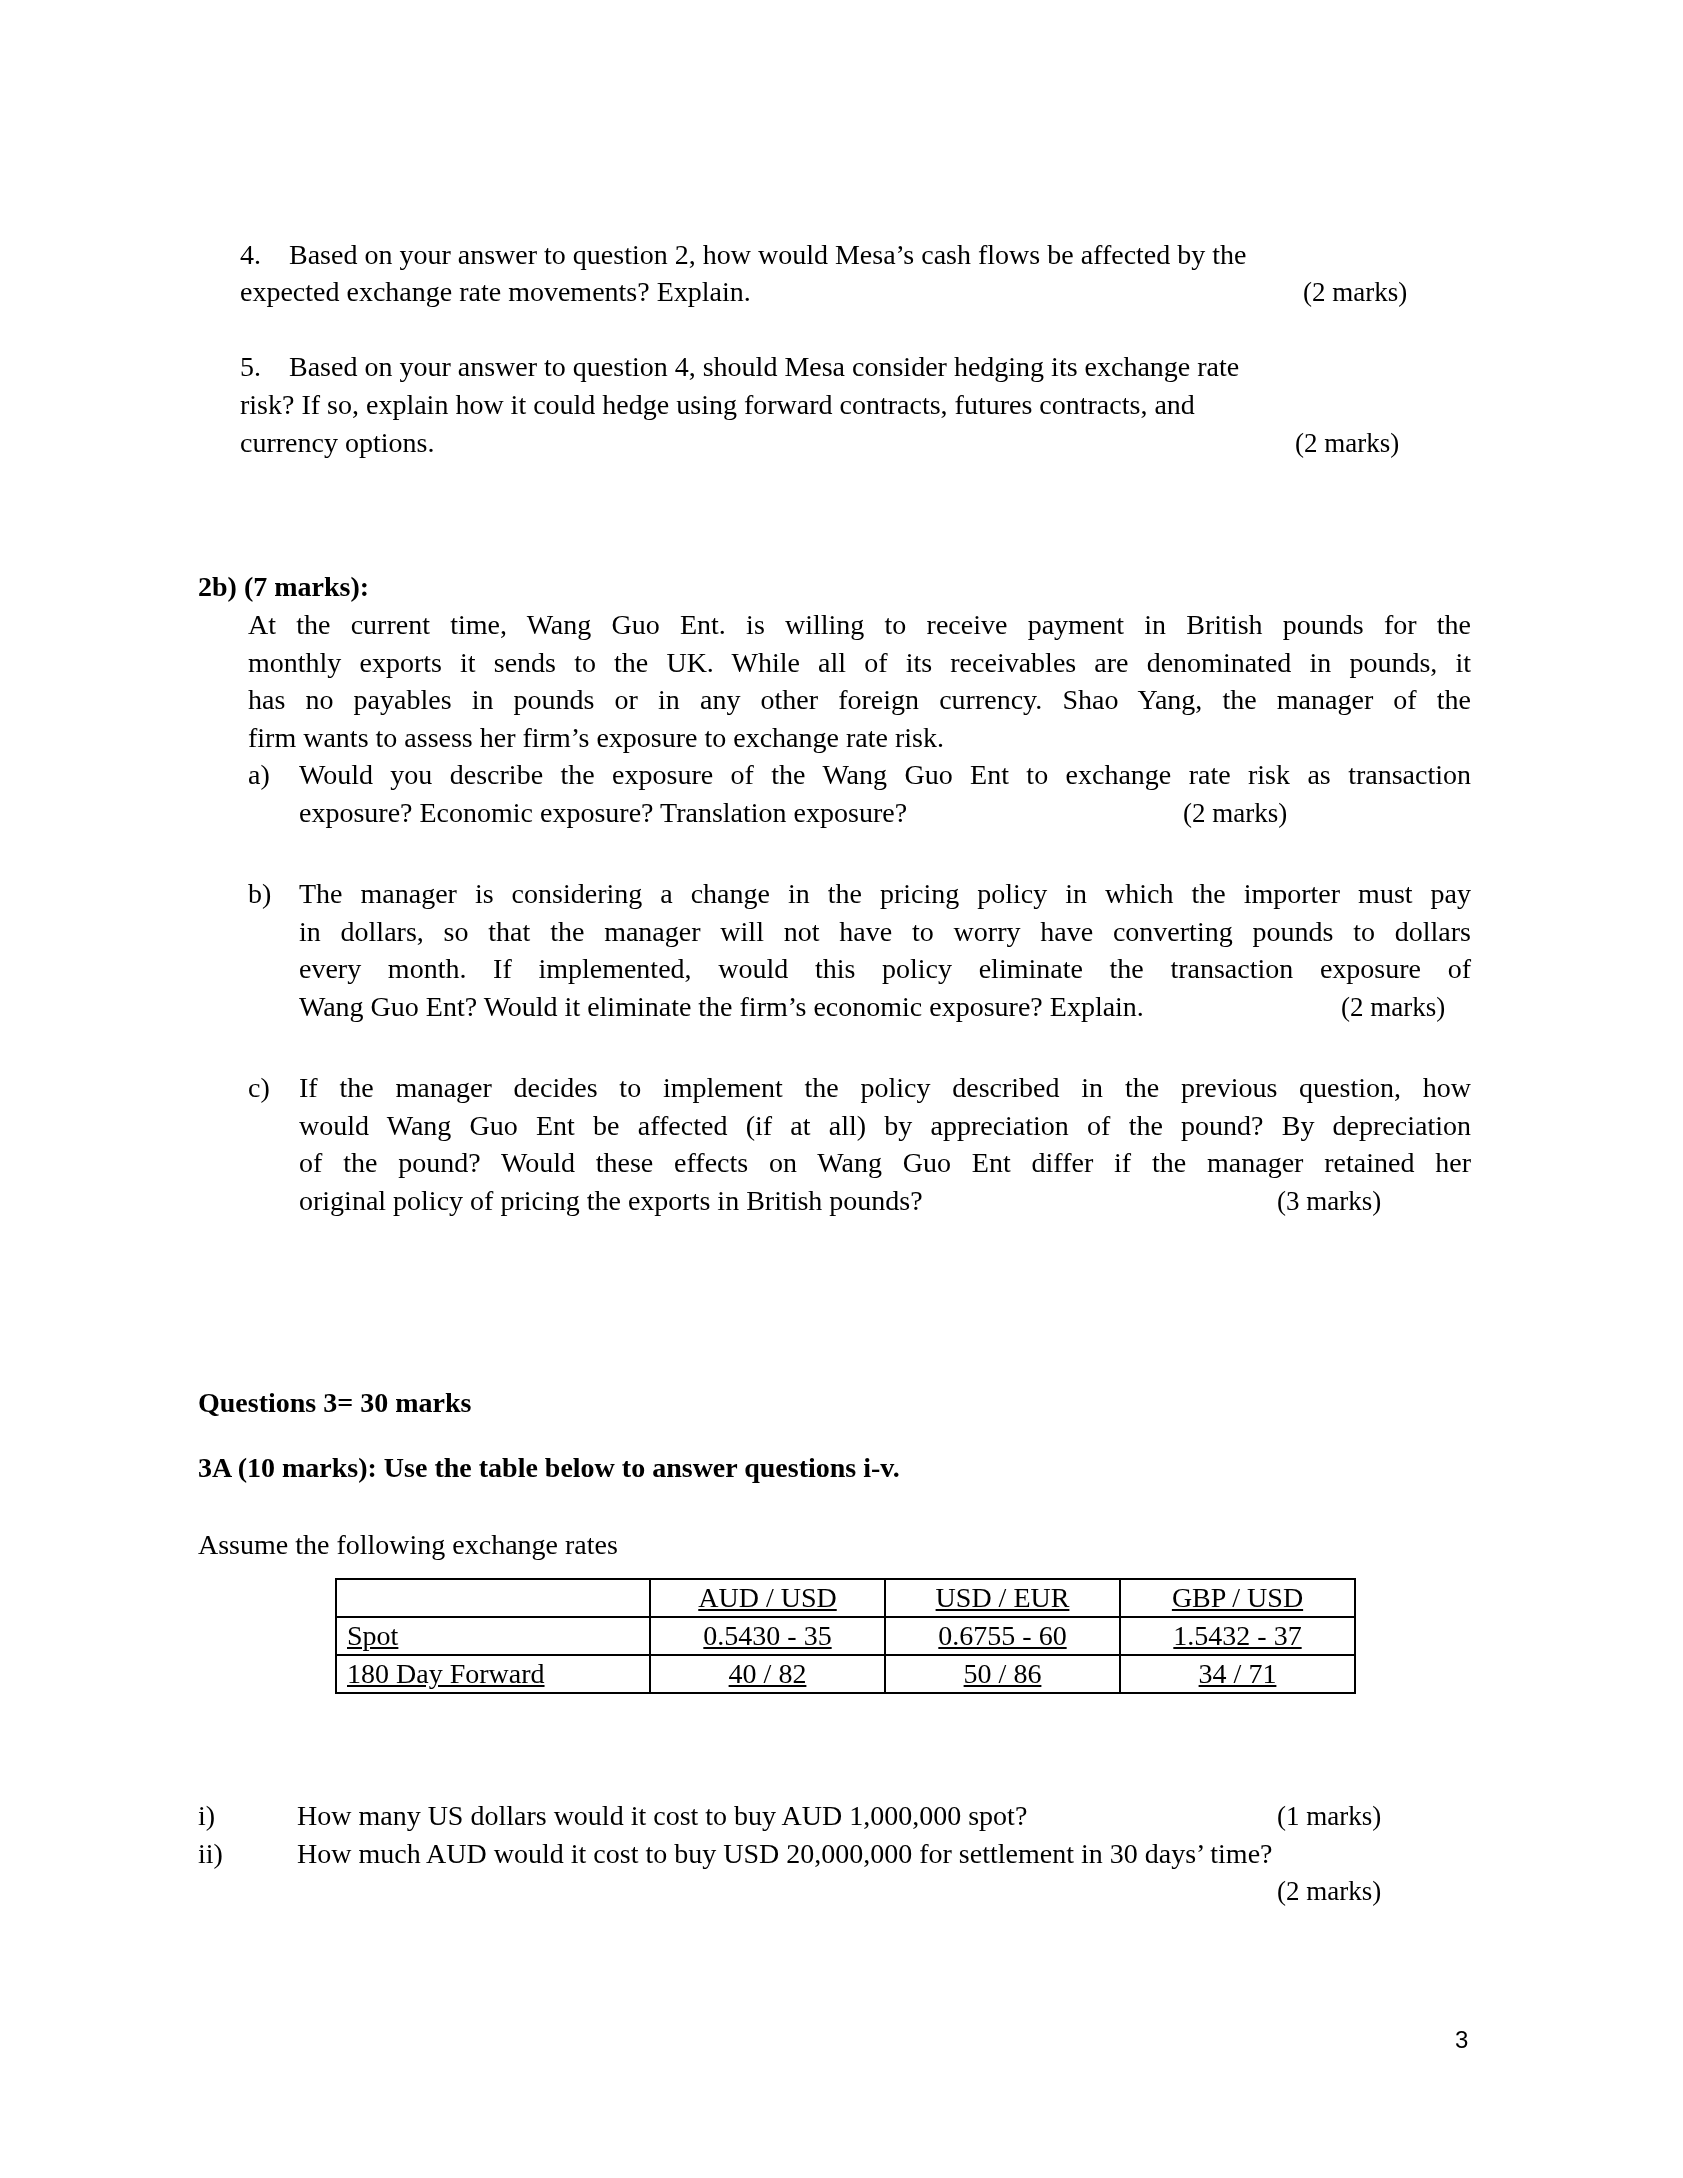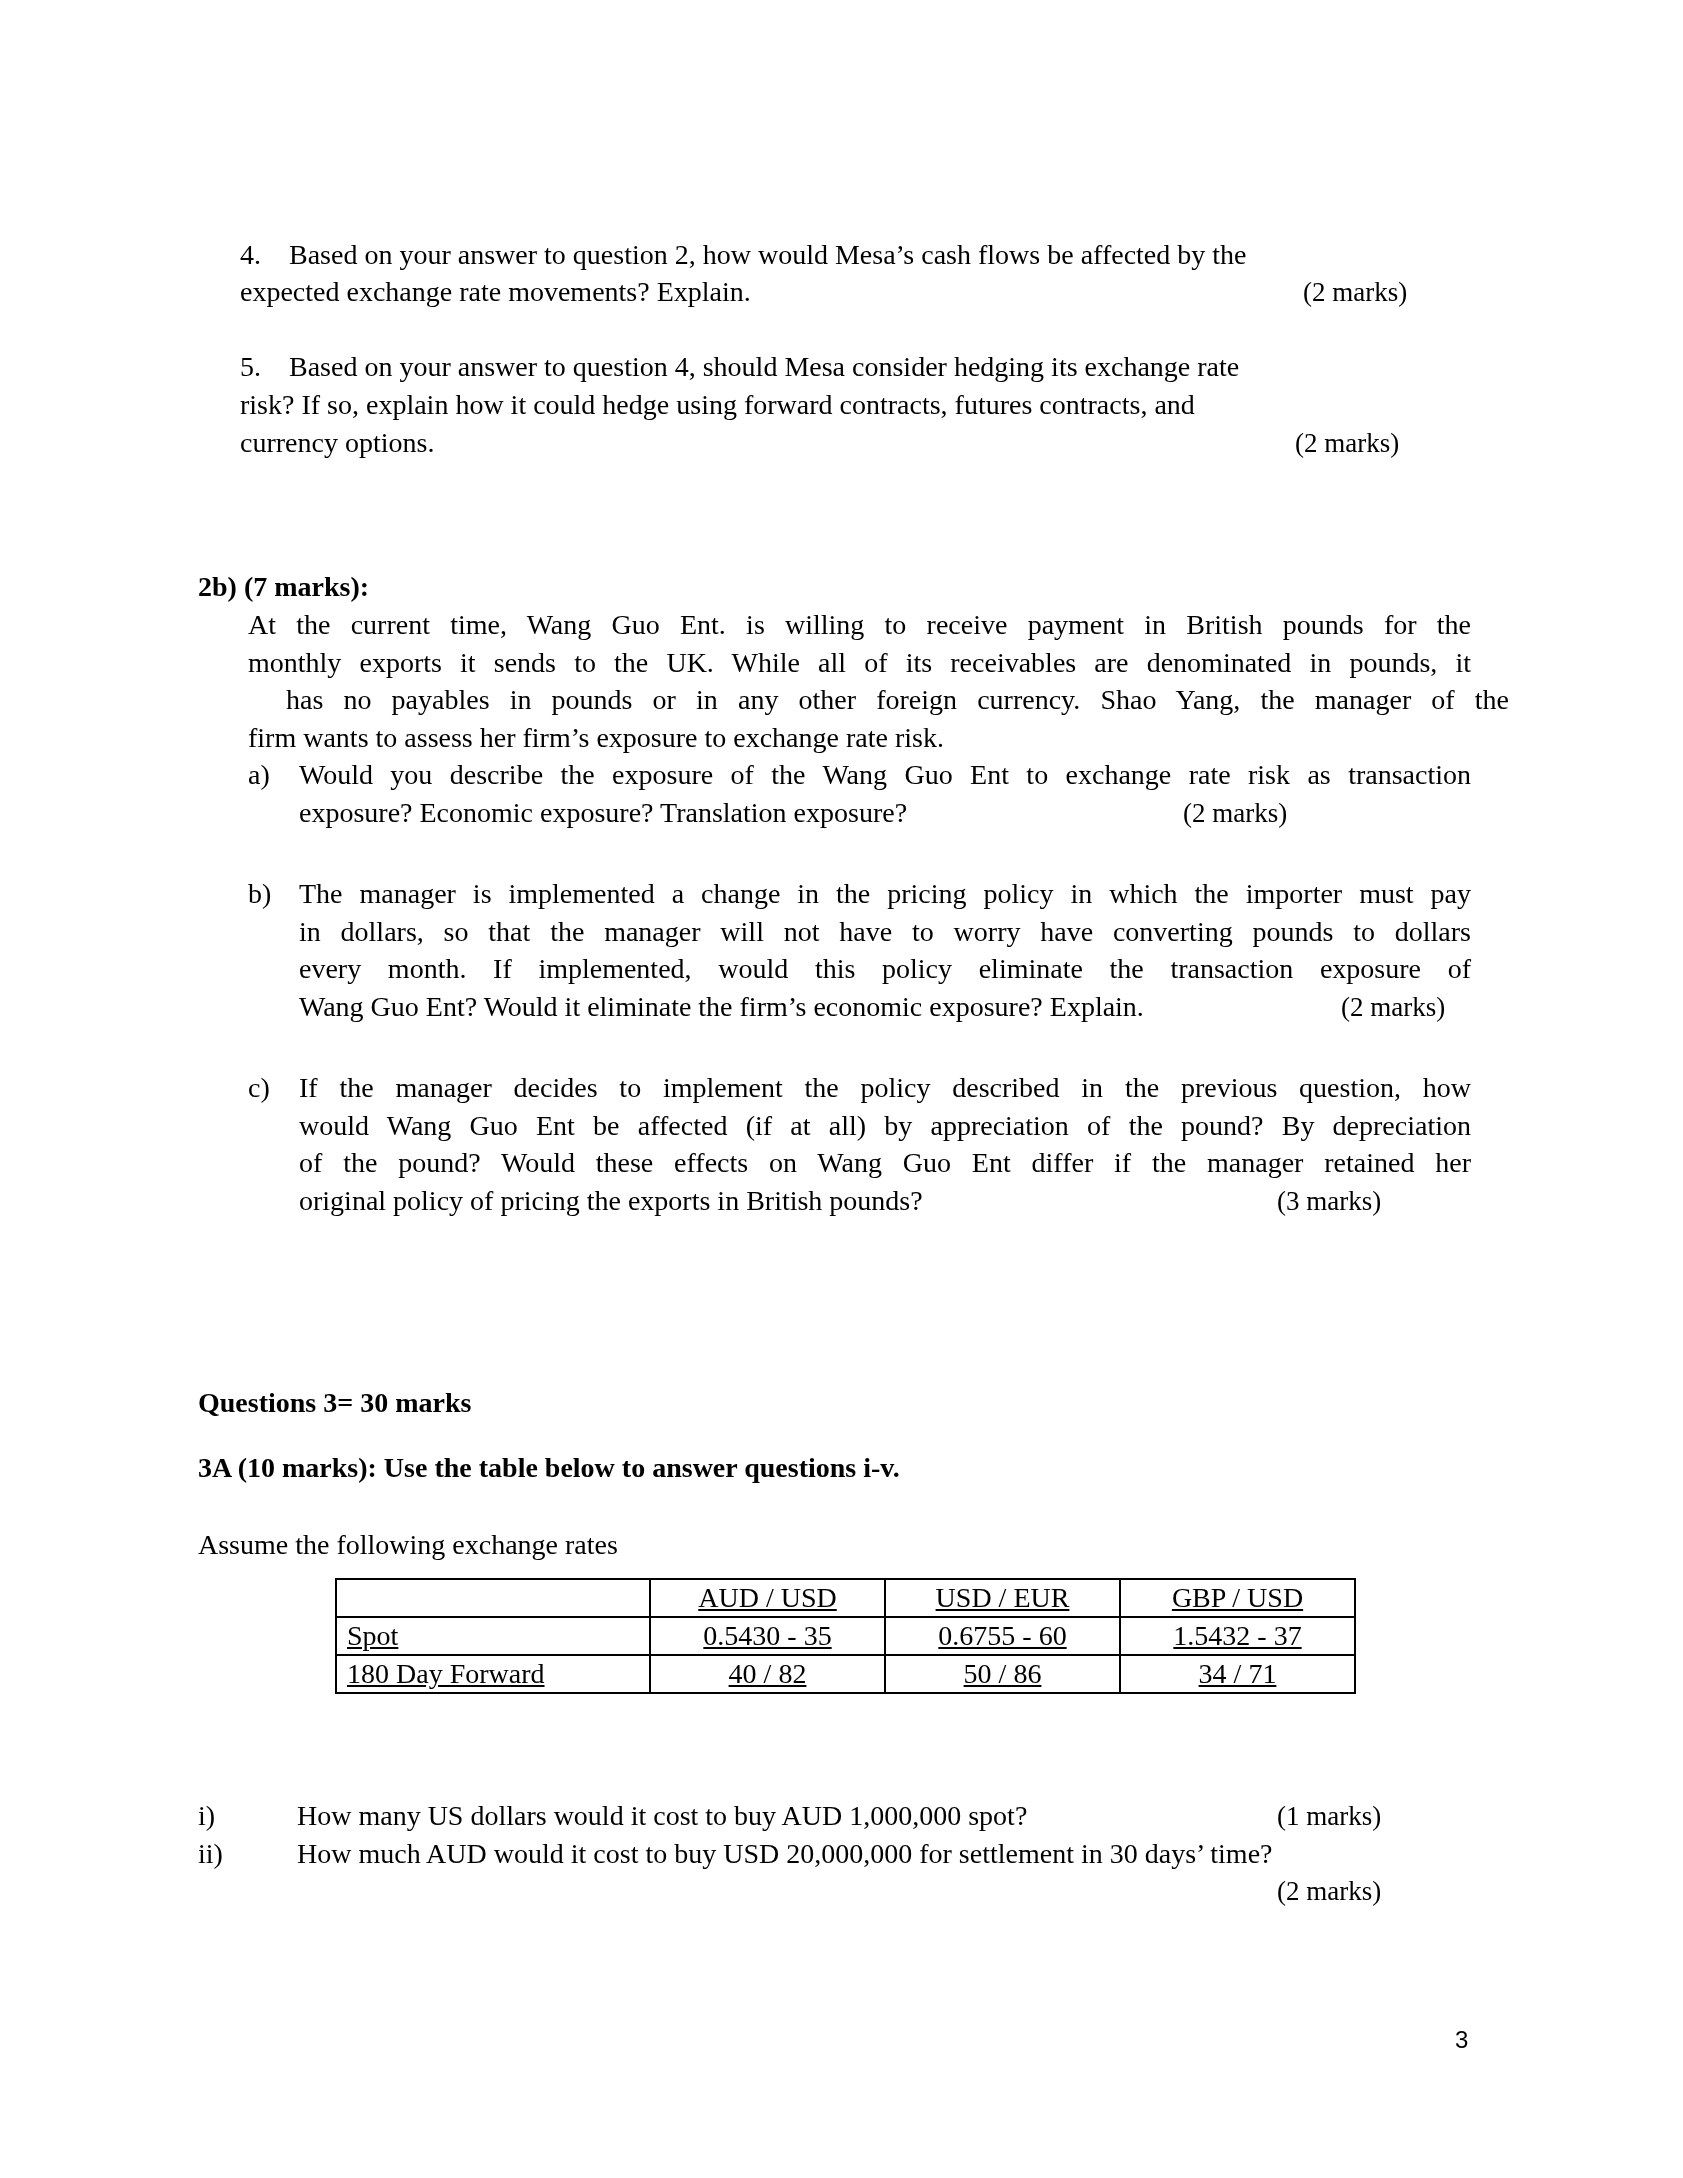--- a/index.html
+++ b/index.html
@@ -32,33 +32,33 @@
   <span class="ln" style="left:240px; top:386px;">risk?  If so, explain how it could hedge using forward contracts, futures contracts, and</span>
   <span class="ln" style="left:240px; top:424px;">currency options.</span>
   <span class="marks" style="left:1295px; top:424px;">(2 marks)</span>
 </div>
 
 <div>
   <span class="ln b" style="left:198px; top:568px;">2b)  (7 marks):</span>
 
   <div class="ln just" style="left:248px; top:606px; width:1223px;">At the current time, Wang Guo Ent. is willing to receive payment in British pounds for the</div>
   <div class="ln just" style="left:248px; top:644px; width:1223px;">monthly exports it sends to the UK. While all of its receivables are denominated in pounds, it</div>
-  <div class="ln just" style="left:248px; top:681px; width:1223px;margin-left:38px;">has no payables in pounds or in any other foreign currency. Shao Yang, the manager of the</div>
+  <div class="ln just" style="left:248px; top:681px; width:1223px;">has no payables in pounds or in any other foreign currency. Shao Yang, the manager of the</div>
   <span class="ln" style="left:248px; top:719px;">firm wants to assess her firm’s exposure to exchange rate risk.</span>
 
   <div>
     <span class="ln" style="left:248px; top:756px;">a)</span>
     <div class="ln just" style="left:299px; top:756px; width:1172px;">Would you describe the exposure of the Wang Guo Ent to exchange rate risk as transaction</div>
     <span class="ln" style="left:299px; top:794px;">exposure?  Economic exposure?  Translation exposure?</span>
     <span class="marks" style="left:1183px; top:794px;">(2 marks)</span>
   </div>
 
   <div>
     <span class="ln" style="left:248px; top:875px;">b)</span>
-    <div class="ln just" style="left:299px; top:875px; width:1172px;">The manager is implemented a change in the pricing policy in which the importer must pay</div>
+    <div class="ln just" style="left:299px; top:875px; width:1172px;">The manager is considering a change in the pricing policy in which the importer must pay</div>
     <div class="ln just" style="left:299px; top:913px; width:1172px;">in dollars, so that the manager will not have to worry have converting pounds to dollars</div>
     <div class="ln just" style="left:299px; top:950px; width:1172px;">every month.  If implemented, would this policy eliminate the transaction exposure of</div>
     <span class="ln" style="left:299px; top:988px;">Wang Guo Ent?  Would it eliminate the firm’s economic exposure?  Explain.</span>
     <span class="marks" style="left:1341px; top:988px;">(2 marks)</span>
   </div>
 
   <div>
     <span class="ln" style="left:248px; top:1069px;">c)</span>
     <div class="ln just" style="left:299px; top:1069px; width:1172px;">If the manager decides to implement the policy described in the previous question, how</div>
     <div class="ln just" style="left:299px; top:1107px; width:1172px;">would Wang Guo Ent be affected (if at all) by appreciation of the pound?  By depreciation</div>

